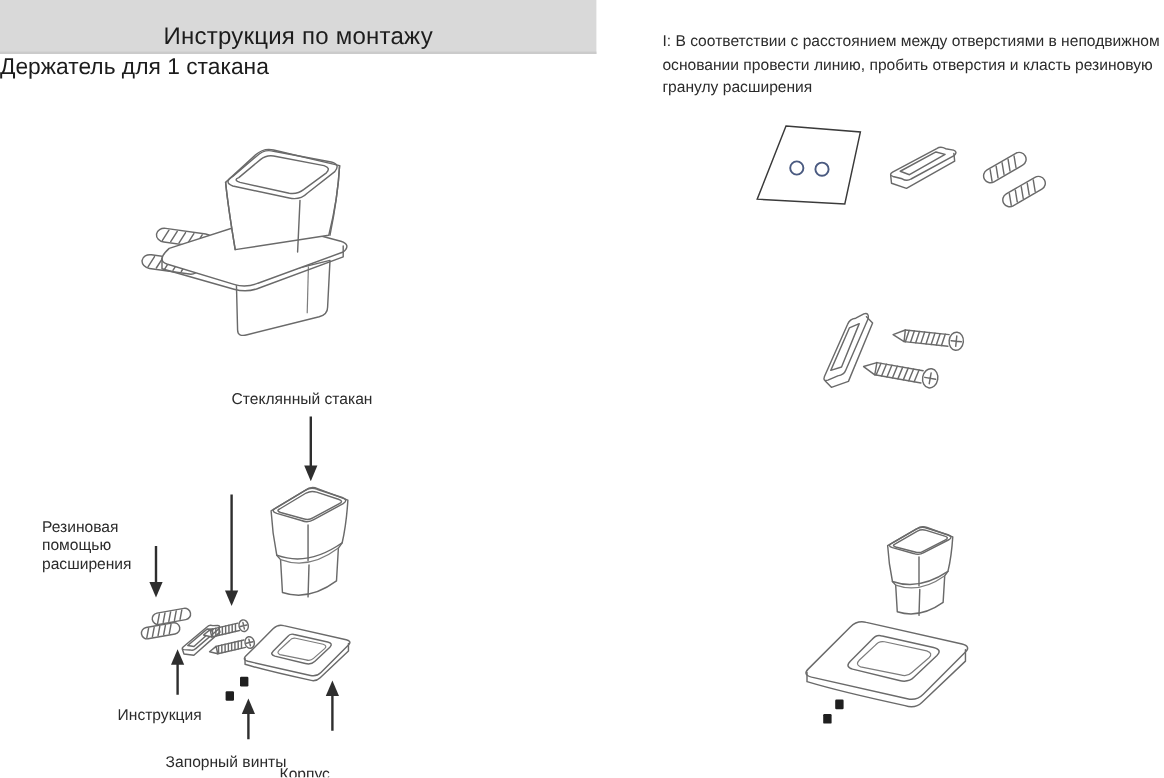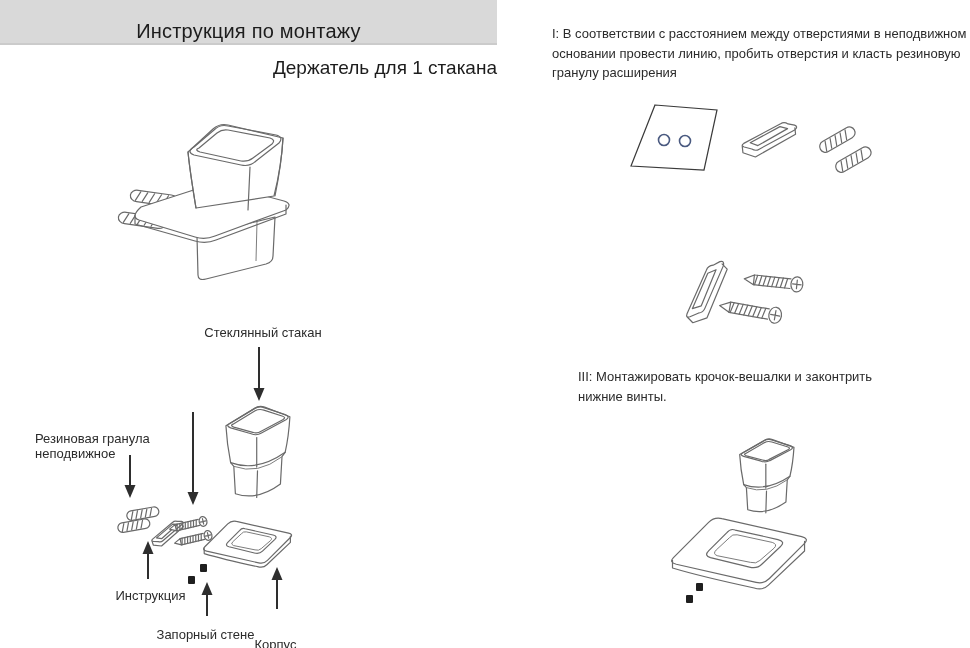--- a/index.html
+++ b/index.html
@@ -11,27 +11,27 @@
     color:#262626;
   }
   .abs { position:absolute; }
   #header-bar {
     left:0; top:0; width:497px; height:45px;
     background:#d9d9d9; border-bottom:2px solid #cbcbcb;
     display:flex; align-items:flex-end; justify-content:center;
   }
   #page-title { font-size:20px; color:#1c1c1c; letter-spacing:.2px; }
   #product-subtitle {
-    left:0; top:57px; width:497px; text-align:right;
+    left:0; top:46px; width:497px; text-align:left;
     font-size:19px; color:#1c1c1c;
   }
   .step-text { font-size:13px; line-height:1.5; color:#2b2b2b; }
   .step-center { text-align:left; }
   .part-label { font-size:13px; line-height:1.18; color:#2b2b2b; }
-  .lbl-center { text-align:center; }
+  .lbl-center { }
   svg { display:block; }
   svg path, svg line, svg rect, svg ellipse, svg circle, svg polygon {
     vector-effect: non-scaling-stroke;
   }
   .ln  { stroke:#6a6a6a; stroke-width:1.2; fill:none; stroke-linecap:round; stroke-linejoin:round; }
   .lnf { stroke:#6a6a6a; stroke-width:1.2; fill:#ffffff; stroke-linejoin:round; }
   .thin { stroke:#7d7d7d; stroke-width:1; fill:none; }
   .arrow-line { stroke:#2e2e2e; stroke-width:2; }
   .arrow-head { fill:#2e2e2e; stroke:none; }
   .wall { stroke:#3a3a3a; stroke-width:1.2; fill:#ffffff; }
@@ -141,44 +141,43 @@
       <line class="arrow-line" x1="189" y1="301" x2="189" y2="279"></line>
       <polygon class="arrow-head" points="189,267 183.5,280 194.5,280"></polygon>
     </g>
     <g>
       <line class="arrow-line" x1="259" y1="294" x2="259" y2="264"></line>
       <polygon class="arrow-head" points="259,252 253.5,265 264.5,265"></polygon>
     </g>
   </svg>
 
   <div class="abs part-label lbl-center" style="left:193px;top:325px;width:140px">Стеклянный стакан</div>
-  <div class="abs part-label" style="left:35px;top:431px;width:122px">Резиновая гранула неподвижное</div>
+  <div class="abs part-label" style="left:35px;top:431px;width:122px">Резиновая помощью расширения</div>
   <div class="abs part-label lbl-center" style="left:98px;top:588px;width:105px">Инструкция</div>
-  <div class="abs part-label lbl-center" style="left:138px;top:627px;width:135px">Запорный стене</div>
+  <div class="abs part-label lbl-center" style="left:138px;top:627px;width:135px">Запорный винты</div>
   <div class="abs part-label lbl-center" style="left:233px;top:637px;width:85px">Корпус</div>
 
   <div class="abs step-text step-center" style="left:552px;top:24px;width:415px">I: В соответствии с расстоянием между отверстиями в неподвижном основании провести линию, пробить отверстия и класть резиновую гранулу расширения</div>
 
   <svg class="abs" style="left:620px;top:92px" width="280" height="100" viewBox="0 0 280 100">
     <path class="wall" d="M 35,13 L 97,18 L 84,78 L 11,74 Z"></path>
     <circle class="hole" cx="44" cy="48" r="5.5"></circle>
     <circle class="hole" cx="65" cy="49" r="5.5"></circle>
     <use href="#sym-bracket" transform="translate(116,30) rotate(-6) scale(0.92)"></use>
     <use href="#sym-anchor" transform="translate(196,52) rotate(-30) scale(1.15)"></use>
     <use href="#sym-anchor" transform="translate(212,72) rotate(-30) scale(1.15)"></use>
   </svg>
 
 
   <svg class="abs" style="left:653px;top:238px" width="230" height="105" viewBox="0 0 230 105">
     <use href="#sym-bracket" transform="translate(12,62) rotate(-44) scale(1.05)"></use>
     <use href="#sym-screw" transform="translate(90,32) rotate(6) scale(1.08)"></use>
     <use href="#sym-screw" transform="translate(66,58) rotate(10) scale(1.15)"></use>
   </svg>
 
-  <div class="abs step-text" style="left:578px;top:367px;width:315px">III: Монтажировать крочок-вешалки и законтрить нижние винты.</div>
 
   <svg class="abs" style="left:643px;top:408px" width="185" height="225" viewBox="0 0 185 225">
     <use href="#sym-cup" transform="translate(90,25) scale(0.67,0.60)"></use>
     <use href="#sym-holder" transform="translate(20,104) scale(0.95)"></use>
     <use href="#sym-lockscrew" transform="translate(53,175)"></use>
     <use href="#sym-lockscrew" transform="translate(43,187)"></use>
   </svg>
 
 </div>
 

